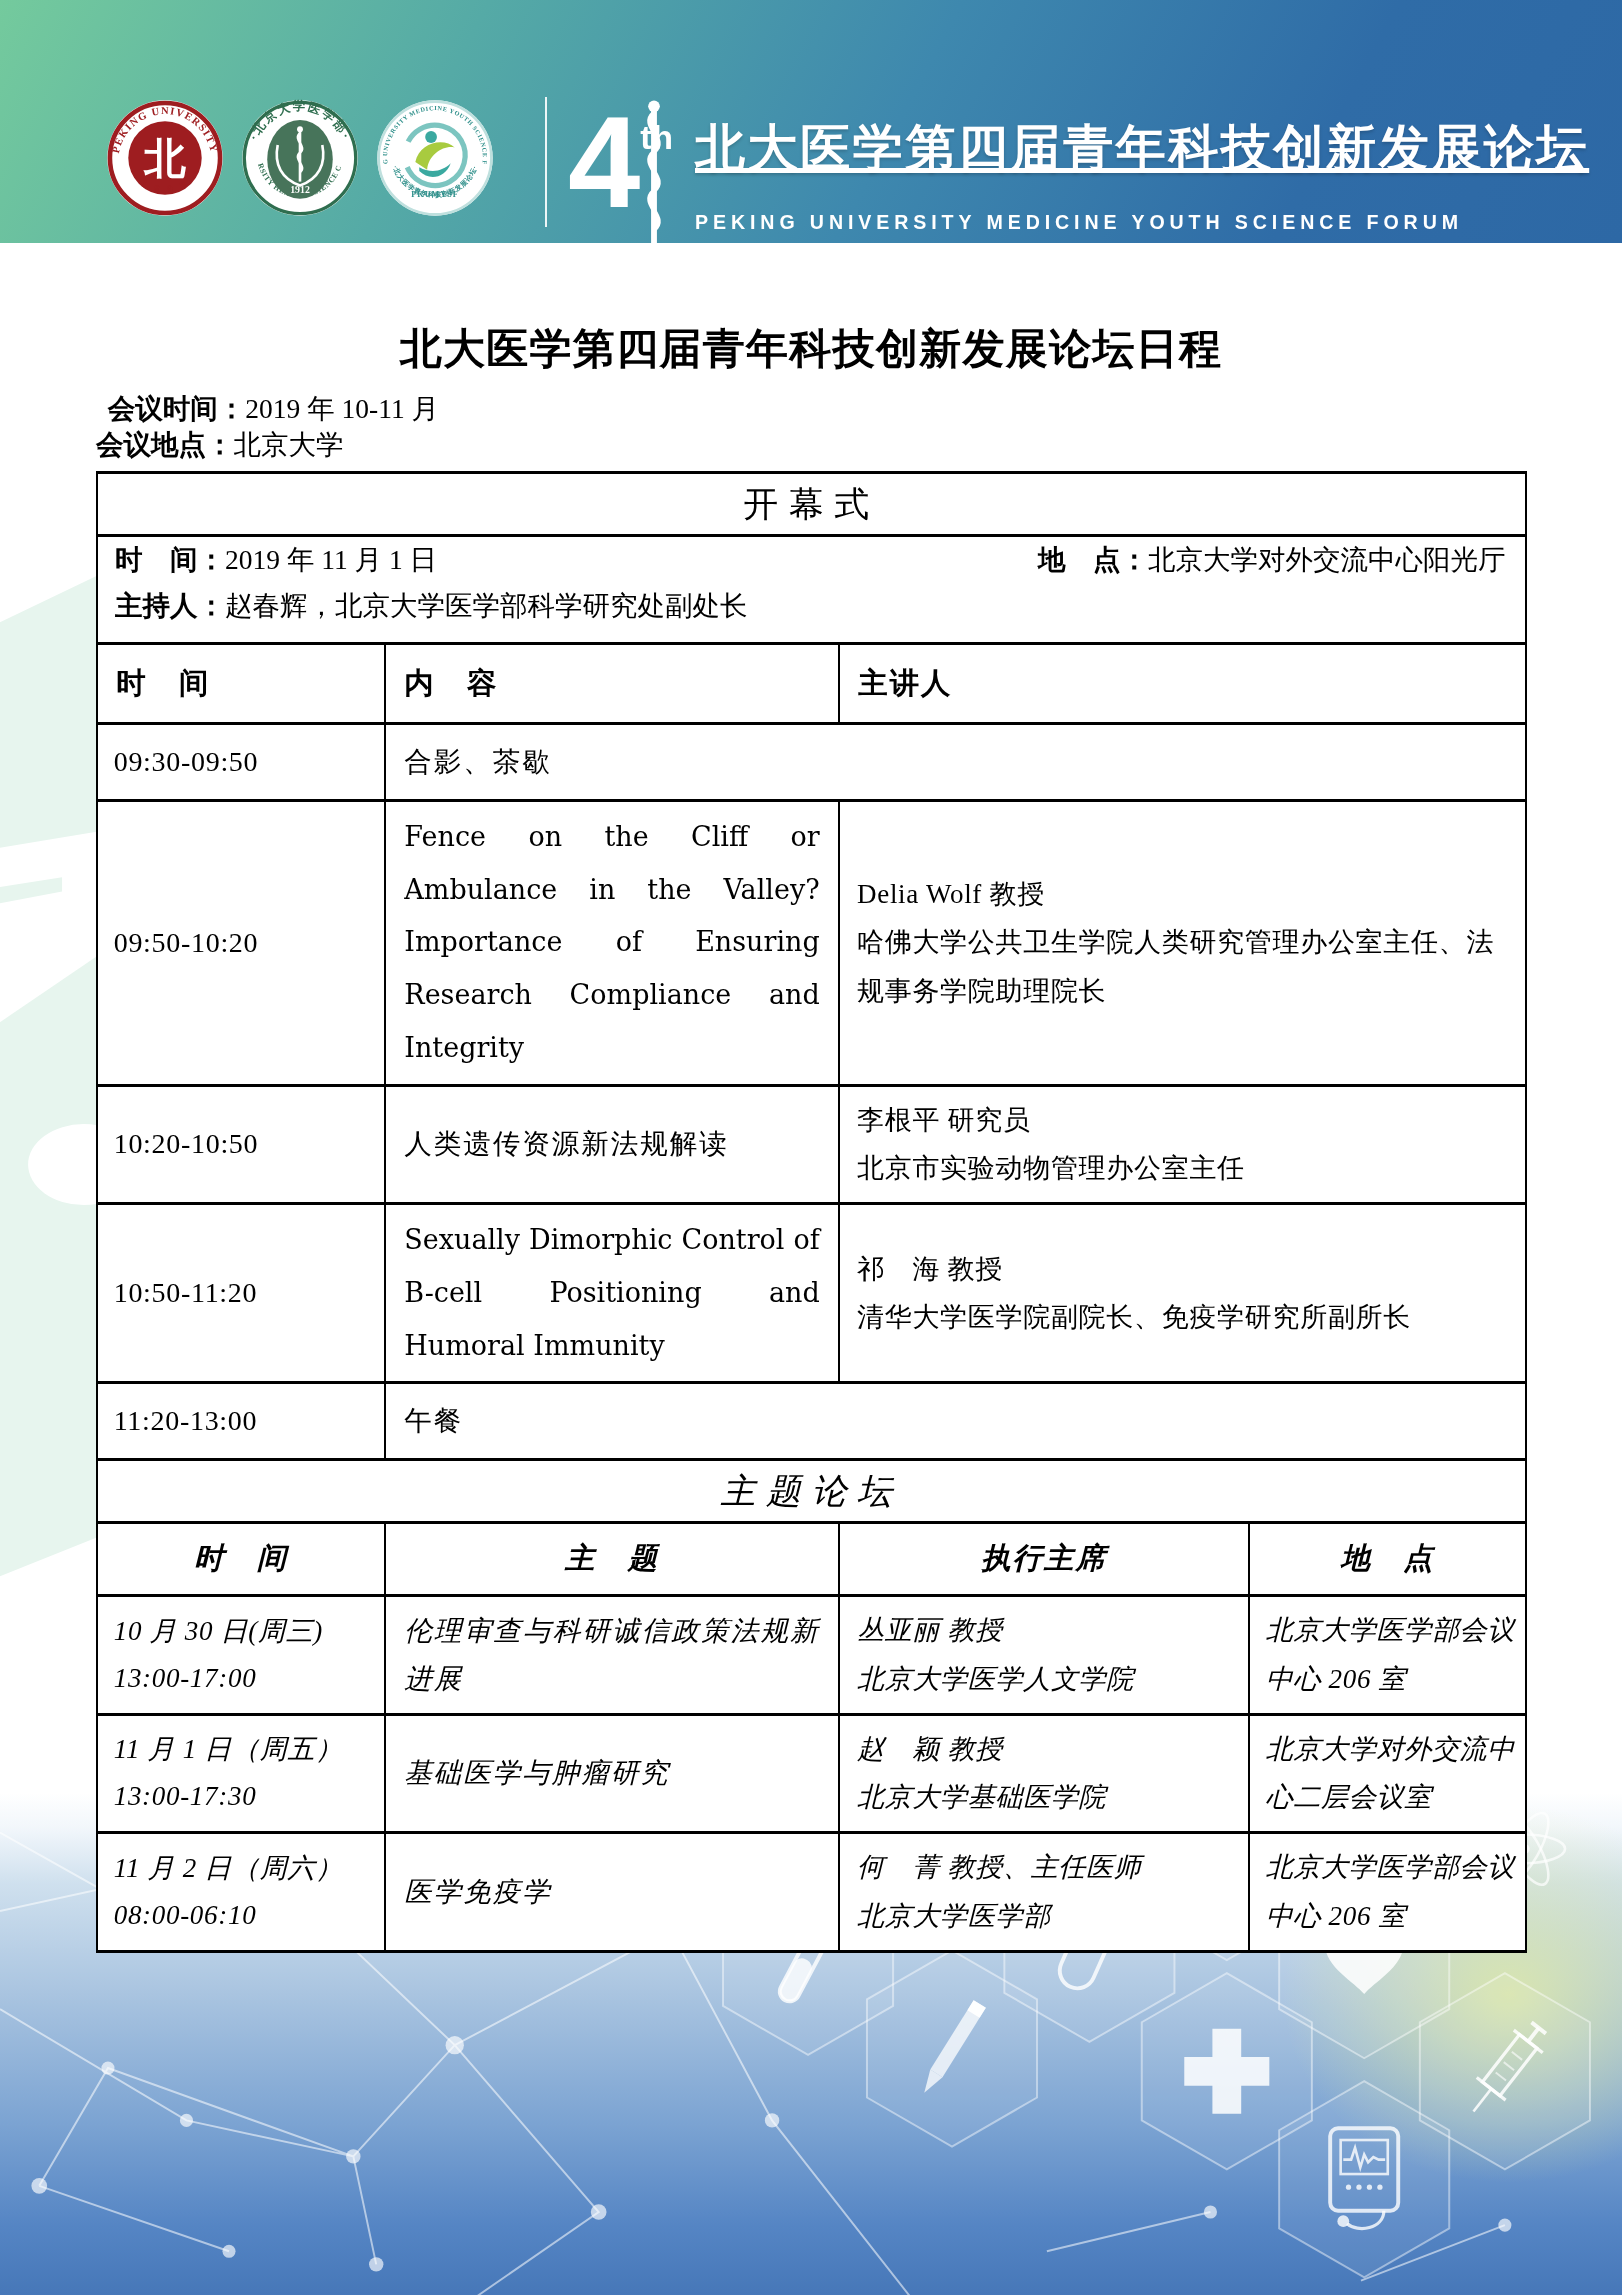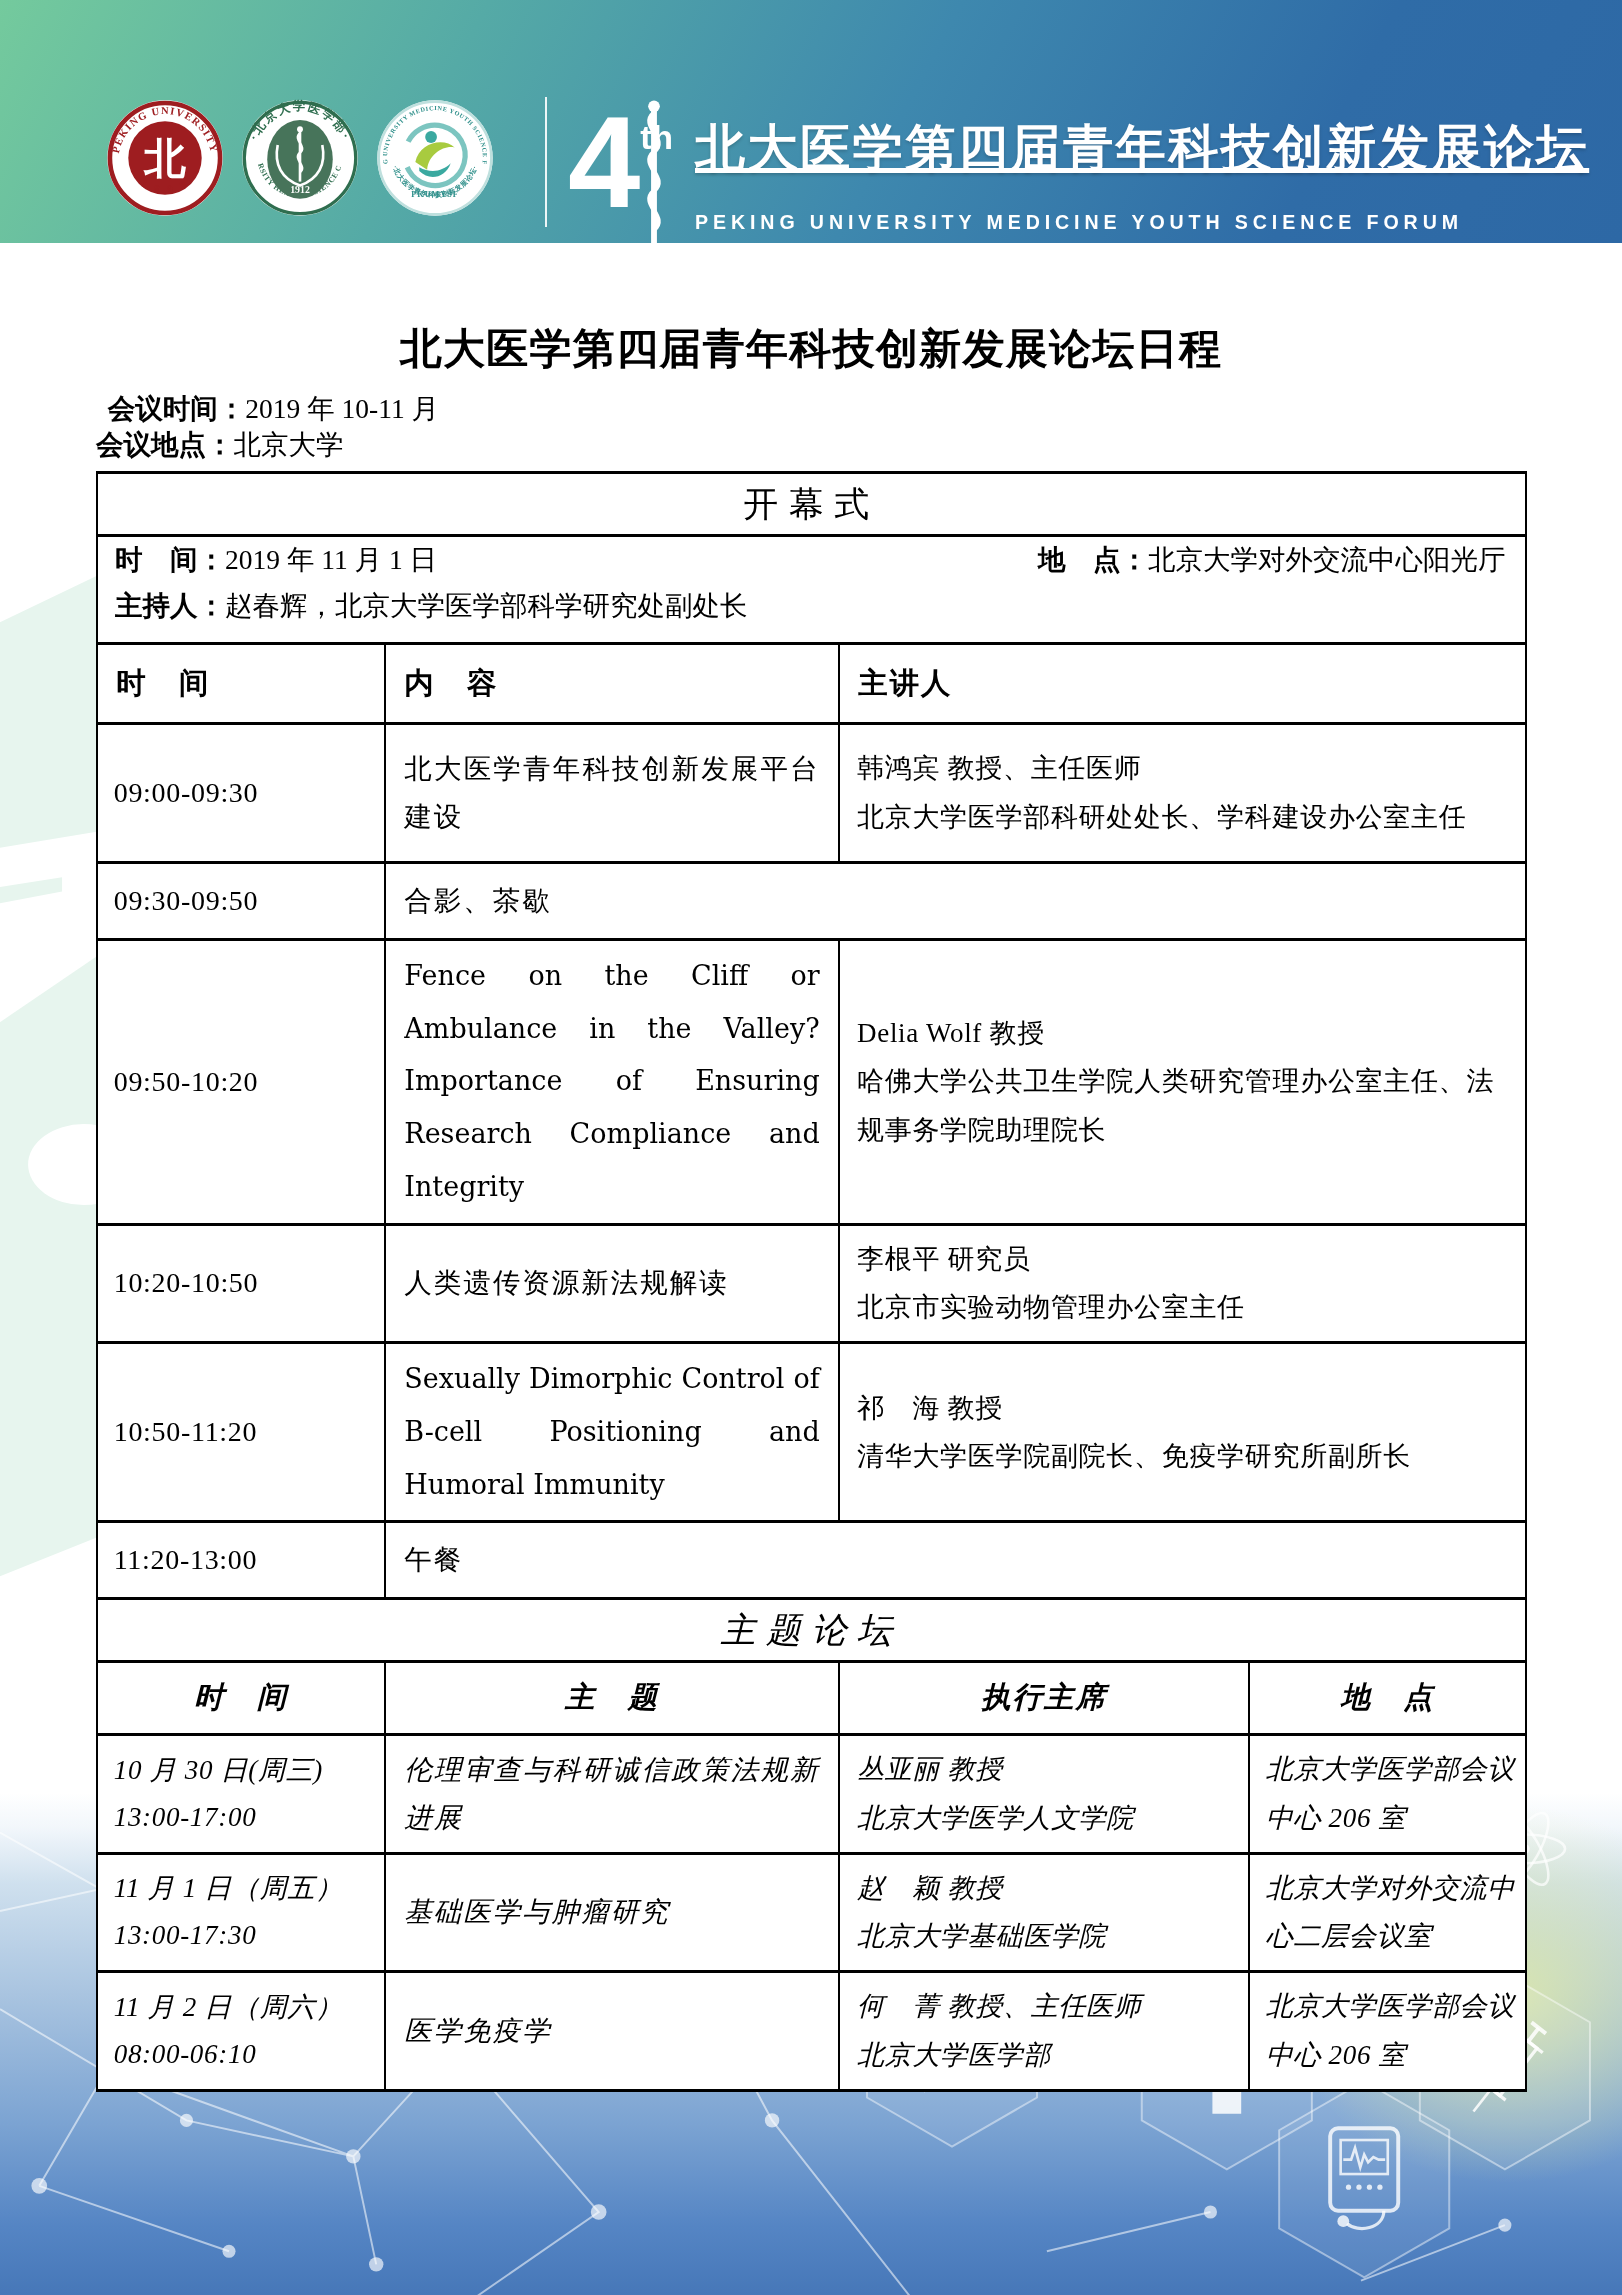--- a/index.html
+++ b/index.html
@@ -185,28 +185,20 @@
             <span><b>时　间：</b><span>2019 年 11 月 1 日</span></span>
             <span><b>地　点：</b><span>北京大学对外交流中心阳光厅</span></span>
           </div>
           <div class="info-line2"><b>主持人：</b><span>赵春辉，北京大学医学部科学研究处副处长</span></div>
         </td>
       </tr>
       <tr class="r-head">
         <th>时　间</th>
         <th>内　容</th>
         <th>主讲人</th>
-      </tr>
-      <tr class="r1">
-        <td class="time">09:00-09:30</td>
-        <td class="cn">北大医学青年科技创新发展平台建设</td>
-        <td class="spk">
-          <div>韩鸿宾 教授、主任医师</div>
-          <div>北京大学医学部科研处处长、学科建设办公室主任</div>
-        </td>
       </tr>
       <tr class="r2">
         <td class="time">09:30-09:50</td>
         <td class="cn" colspan="2">合影、茶歇</td>
       </tr>
       <tr class="r3">
         <td class="time">09:50-10:20</td>
         <td class="en">Fence on the Cliff or Ambulance in the Valley? Importance of Ensuring Research Compliance and Integrity</td>
         <td class="spk">
           <div>Delia Wolf 教授</div>

